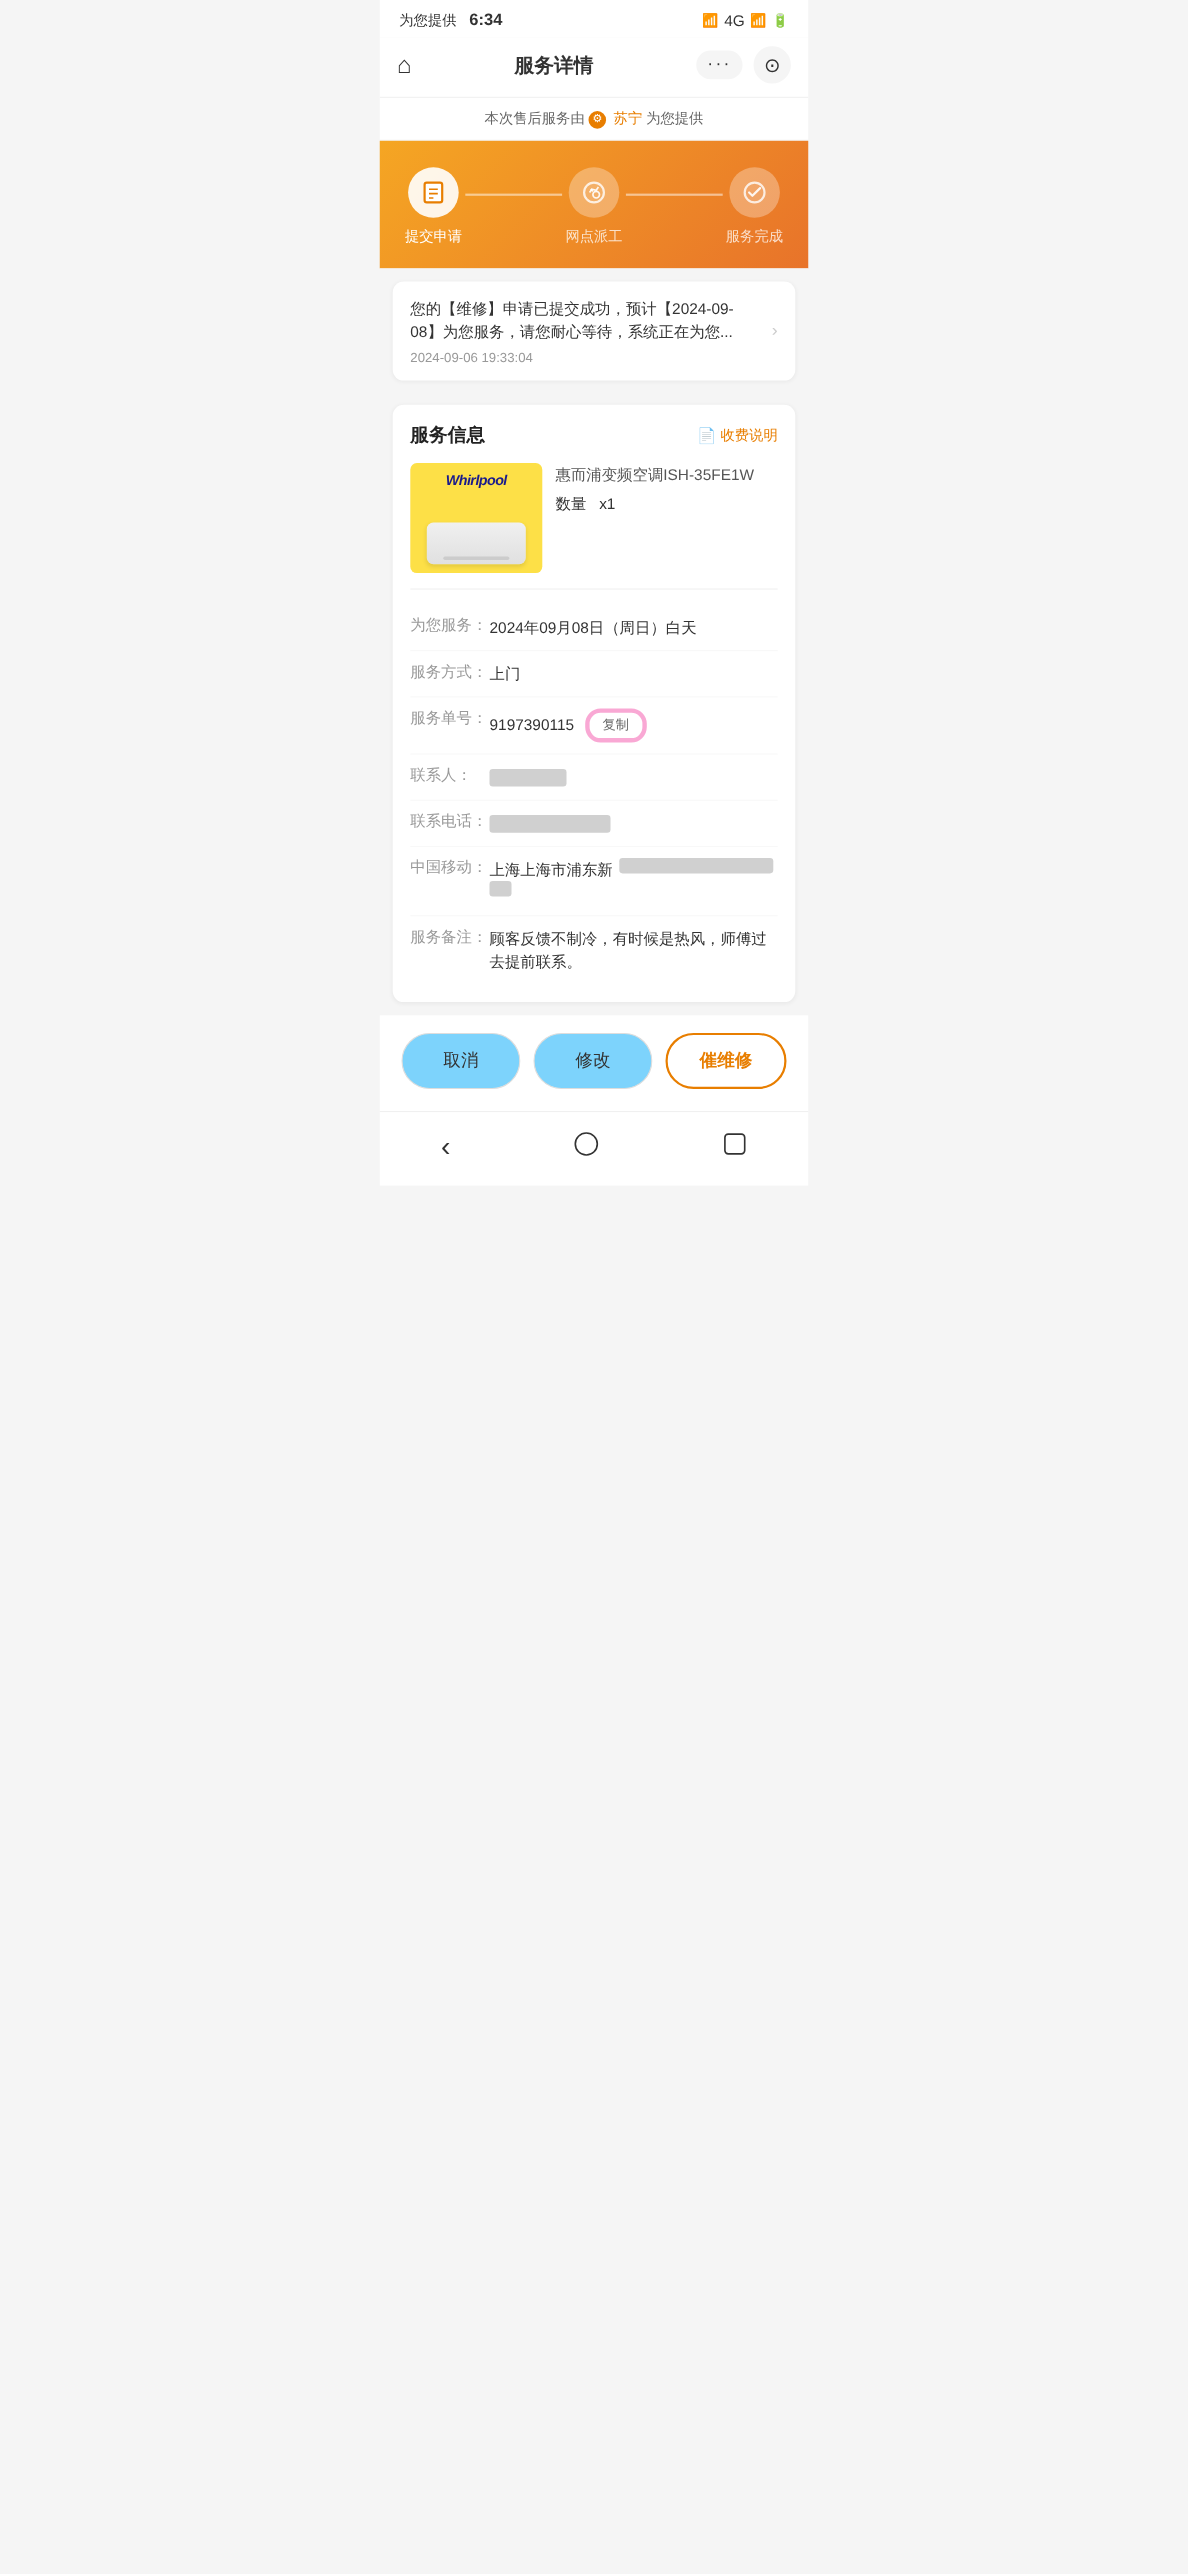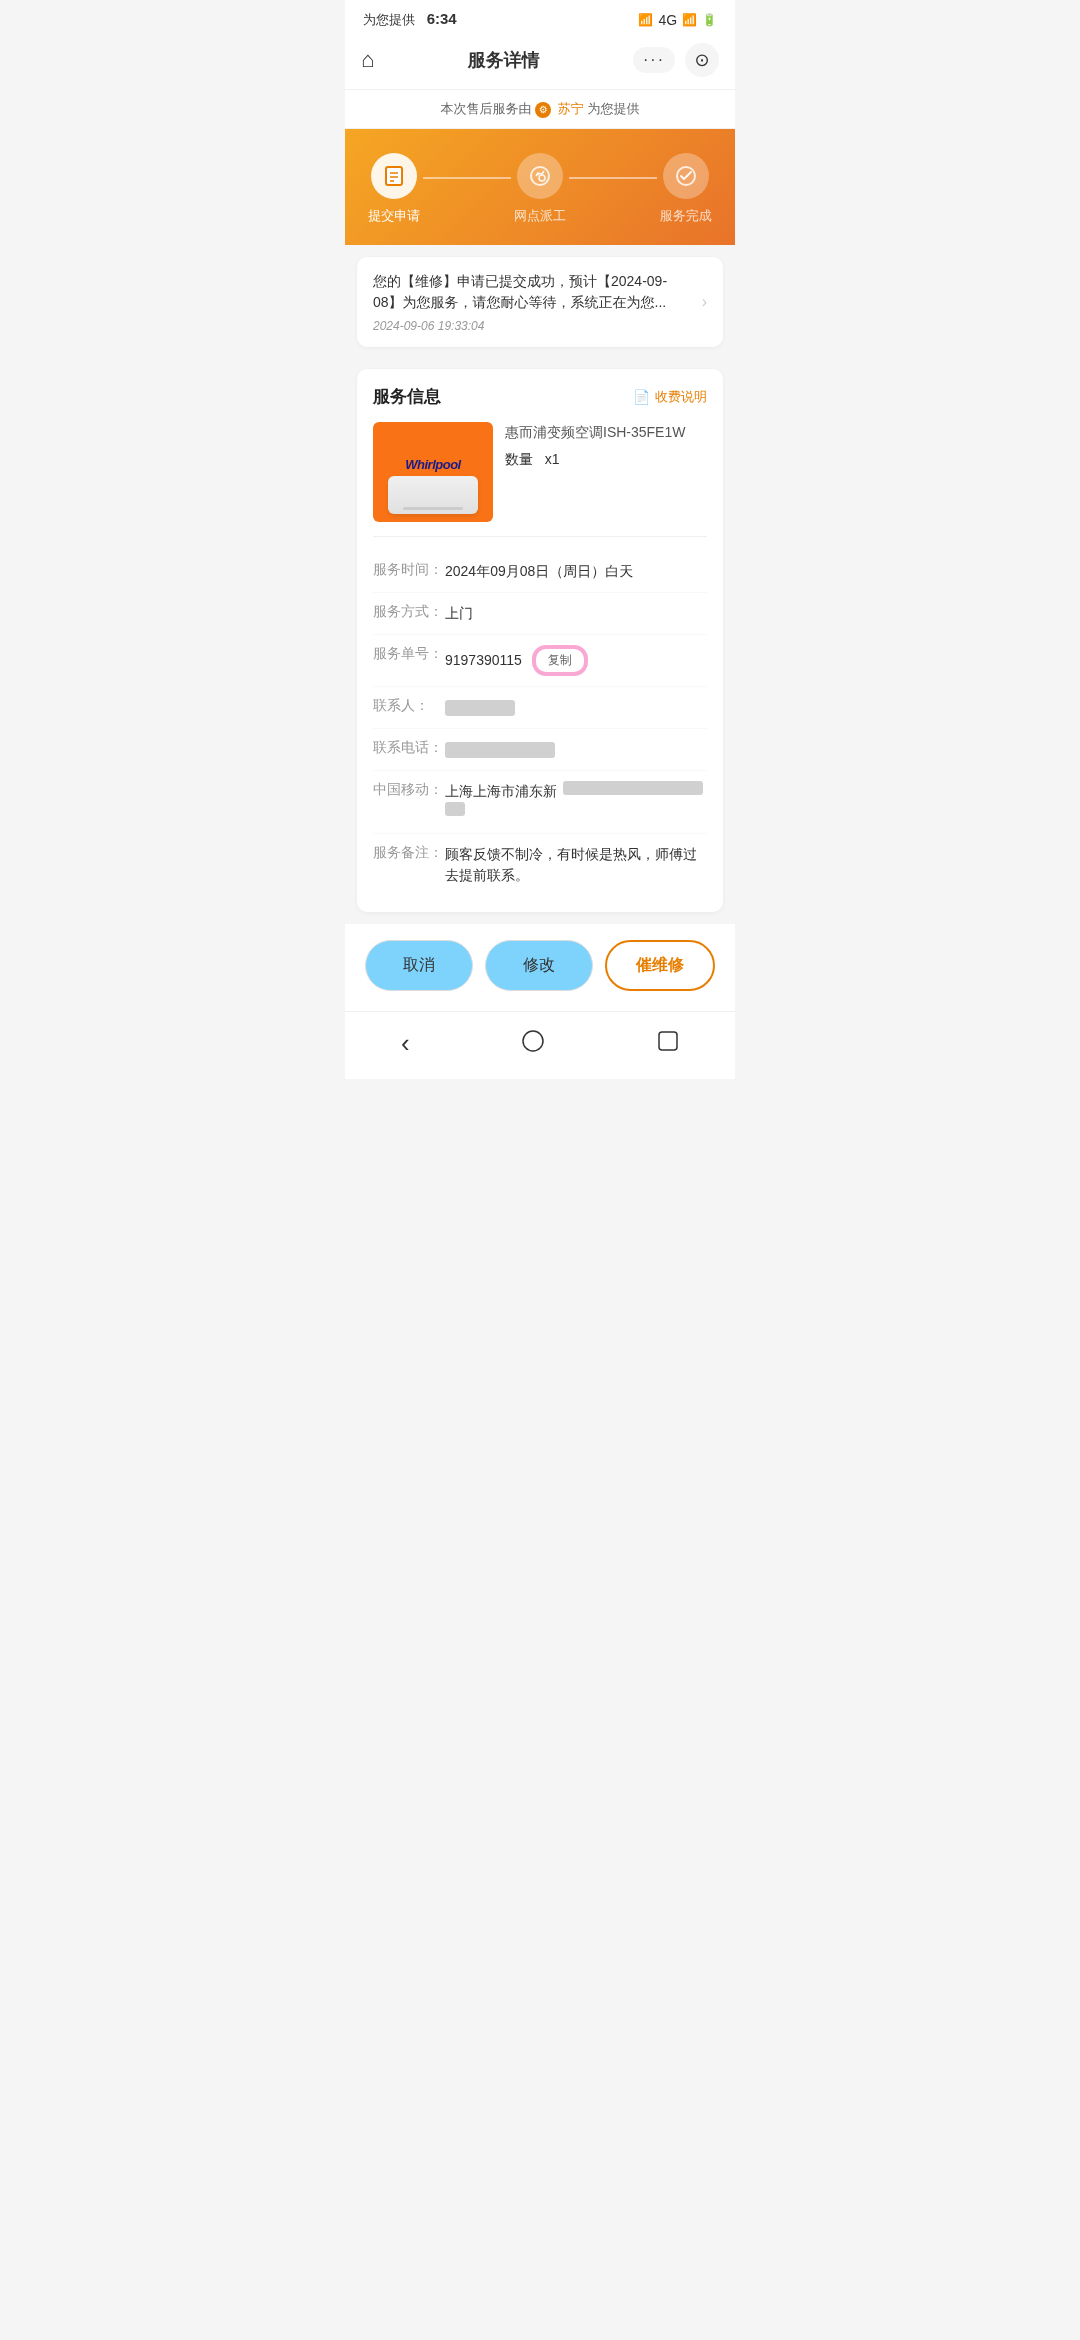--- a/index.html
+++ b/index.html
@@ -165,21 +165,20 @@
     .notification-title {
       font-size: 14px;
       color: #333;
       line-height: 1.5;
       font-weight: 500;
     }
     .notification-time {
       font-size: 12px;
       color: #999;
       margin-top: 6px;
-      font-style: italic;
     }
     .notification-arrow {
       font-size: 16px;
       color: #ccc;
       margin-left: 10px;
     }
 
     
     .service-section {
       background: #fff;
@@ -216,26 +215,26 @@
       display: flex;
       align-items: flex-start;
       padding-bottom: 14px;
       border-bottom: 1px solid #f0f0f0;
       margin-bottom: 14px;
       gap: 12px;
     }
     .product-image-wrap {
       width: 120px;
       height: 100px;
-      background: #f97316;
+      background: #fde047;
       border-radius: 6px;
       overflow: hidden;
       display: flex;
       align-items: center;
-      justify-content: flex-end;
+      justify-content: space-between;
       flex-direction: column;
       padding: 8px;
       flex-shrink: 0;
     }
     .whirlpool-logo {
       font-size: 13px;
       font-weight: 700;
       color: #1a1a8c;
       font-style: italic;
       letter-spacing: -0.5px;
@@ -471,21 +470,21 @@
       <div class="product-name">惠而浦变频空调ISH-35FE1W</div>
       <div class="product-qty">
         <span>数量</span>
         &nbsp;
         <span>x1</span>
       </div>
     </div>
   </div>
 
   <div class="info-row">
-    <span class="info-label">服务时间：</span>
+    <span class="info-label">为您服务：</span>
     <span class="info-value">2024年09月08日（周日）白天</span>
   </div>
 
   <div class="info-row">
     <span class="info-label">服务方式：</span>
     <span class="info-value">上门</span>
   </div>
 
   <div class="info-row">
     <span class="info-label">服务单号：</span>

